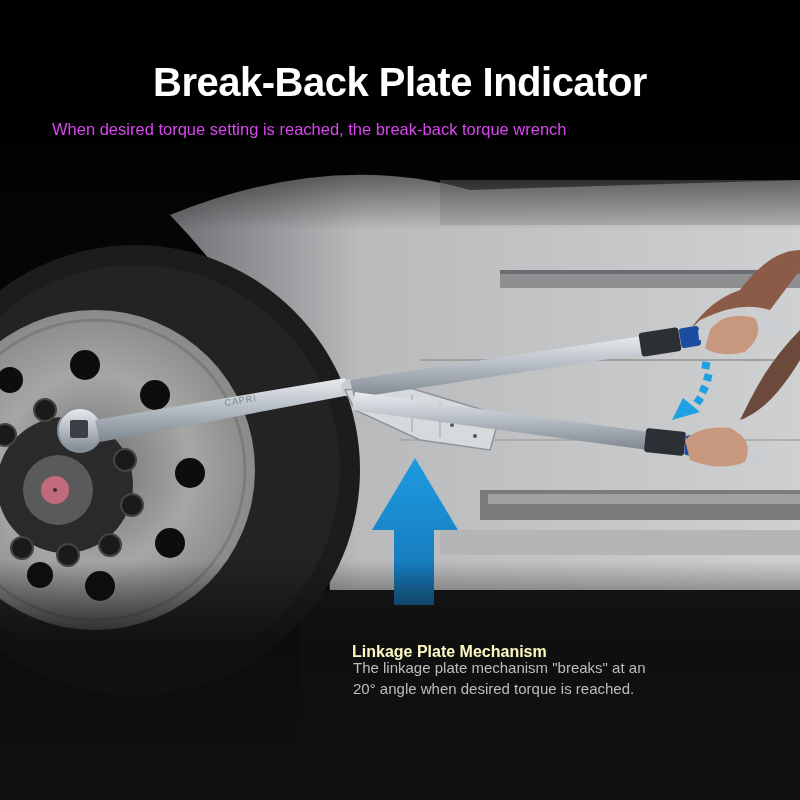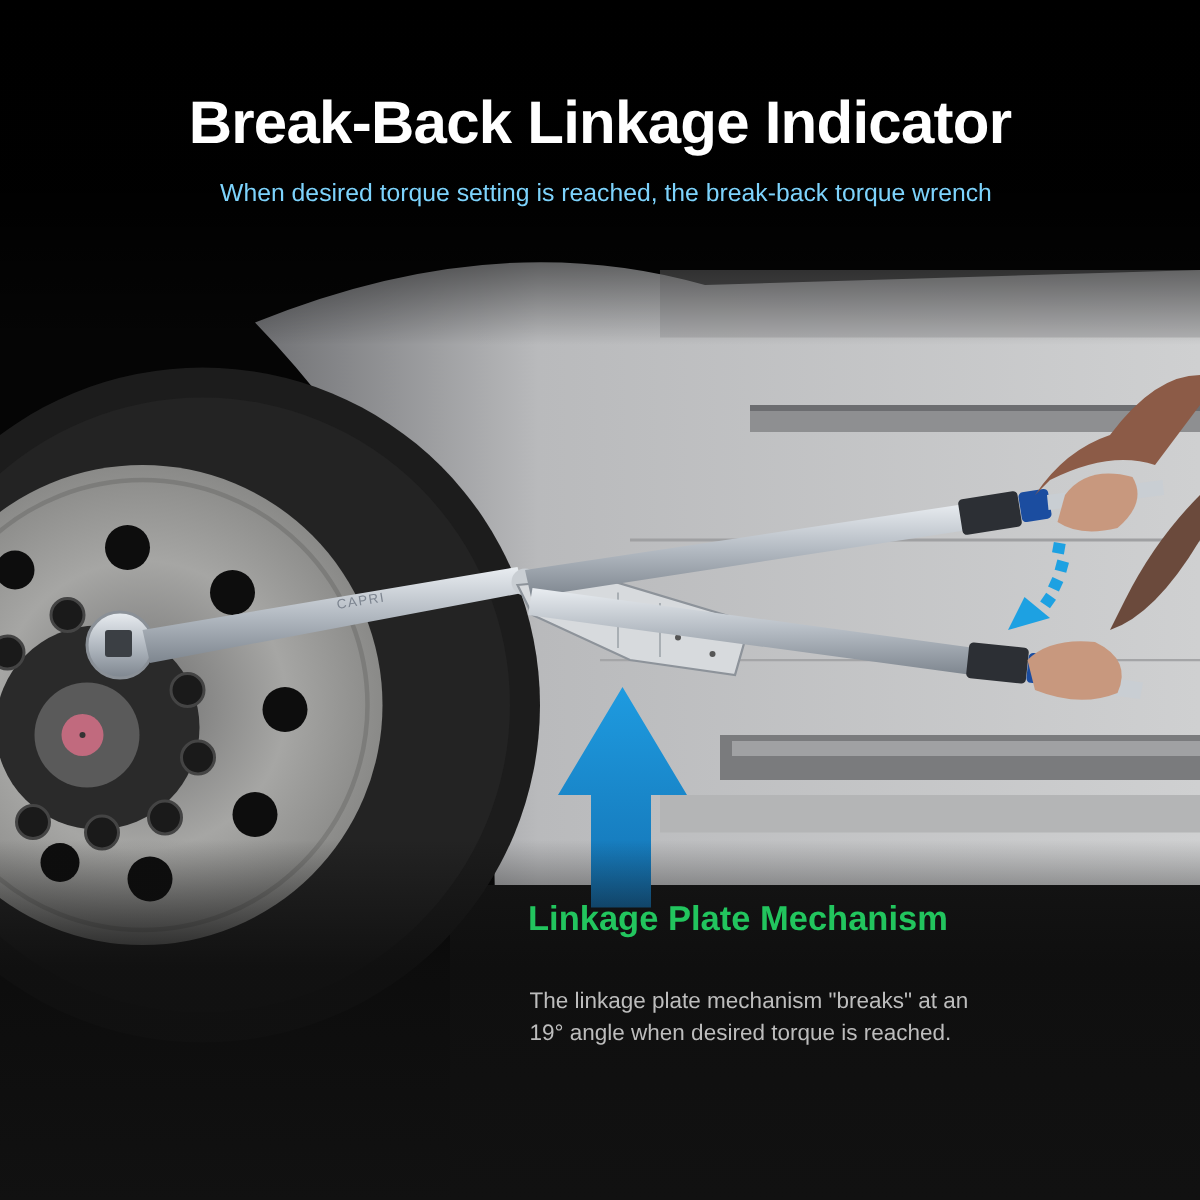--- a/index.html
+++ b/index.html
@@ -4,23 +4,23 @@
 <style>
   html, body { margin: 0; padding: 0; background: #000; }
   body { width: 800px; height: 800px; overflow: hidden; position: relative; font-family: "Liberation Sans", sans-serif; }
   .scene { position: absolute; inset: 0; width: 800px; height: 800px; }
   .overlay-top { position: absolute; left: 0; top: 0; width: 800px; height: 230px;
     background: linear-gradient(180deg, #000 0%, rgba(0,0,0,0.92) 55%, rgba(0,0,0,0) 100%); }
   .overlay-bottom { position: absolute; left: 0; top: 560px; width: 800px; height: 240px;
     background: linear-gradient(180deg, rgba(10,10,10,0) 0%, rgba(14,14,14,0.85) 35%, #111 100%); }
   .title { position: absolute; left: 0; top: 60px; width: 800px; text-align: center;
     color: #fff; font-weight: bold; font-size: 40px; letter-spacing: -0.5px; }
-  .subtitle { position: absolute; left: 64px; top: 118px; width: 680px; text-align: center;
-    color: #7dd3fc; font-size: 16.5px; line-height: 22px; }
-  .mech-title { position: absolute; left: 352px; top: 599px; color: #22c55e; font-weight: bold; font-size: 23px; }
+  .subtitle { position: absolute; left: 52px; top: 118px; width: 680px; text-align: left;
+    color: #d946ef; font-size: 16.5px; line-height: 22px; }
+  .mech-title { position: absolute; left: 352px; top: 643px; color: #fef9c3; font-weight: bold; font-size: 16px; }
   .mech-body { position: absolute; left: 353px; top: 657px; width: 360px; color: #bdbdbd; font-size: 15px; line-height: 21px; }
   .brand { font-family: "Liberation Sans", sans-serif; font-size: 9px; fill: #7d8590; letter-spacing: 1px; }
 </style>
 </head>
 <body>
 
 <svg class="scene" viewBox="0 0 800 800" xmlns="http://www.w3.org/2000/svg">
   <defs>
     <linearGradient id="truck" x1="0" y1="0" x2="1" y2="0">
       <stop offset="0" stop-color="#6f7073"></stop>
@@ -133,22 +133,22 @@
   </g>
 
   <g>
     <polygon points="415,458 458,530 434,530 434,605 394,605 394,530 372,530" fill="url(#arrowGrad)"></polygon>
   </g>
 </svg>
 
 <div class="overlay-top"></div>
 <div class="overlay-bottom"></div>
 
-<h1 class="title" style="margin:0;">Break-Back Linkage Indicator</h1>
+<h1 class="title" style="margin:0;">Break-Back Plate Indicator</h1>
 <div class="subtitle">
   <div>When desired torque setting is reached, the break-back torque wrench</div>
 </div>
 
 <div class="mech-title">Linkage Plate Mechanism</div>
 <div class="mech-body">
   <div>The linkage plate mechanism "breaks" at an</div>
-  <div>19° angle when desired torque is reached.</div>
+  <div>20° angle when desired torque is reached.</div>
 </div>
 
 </body></html>

